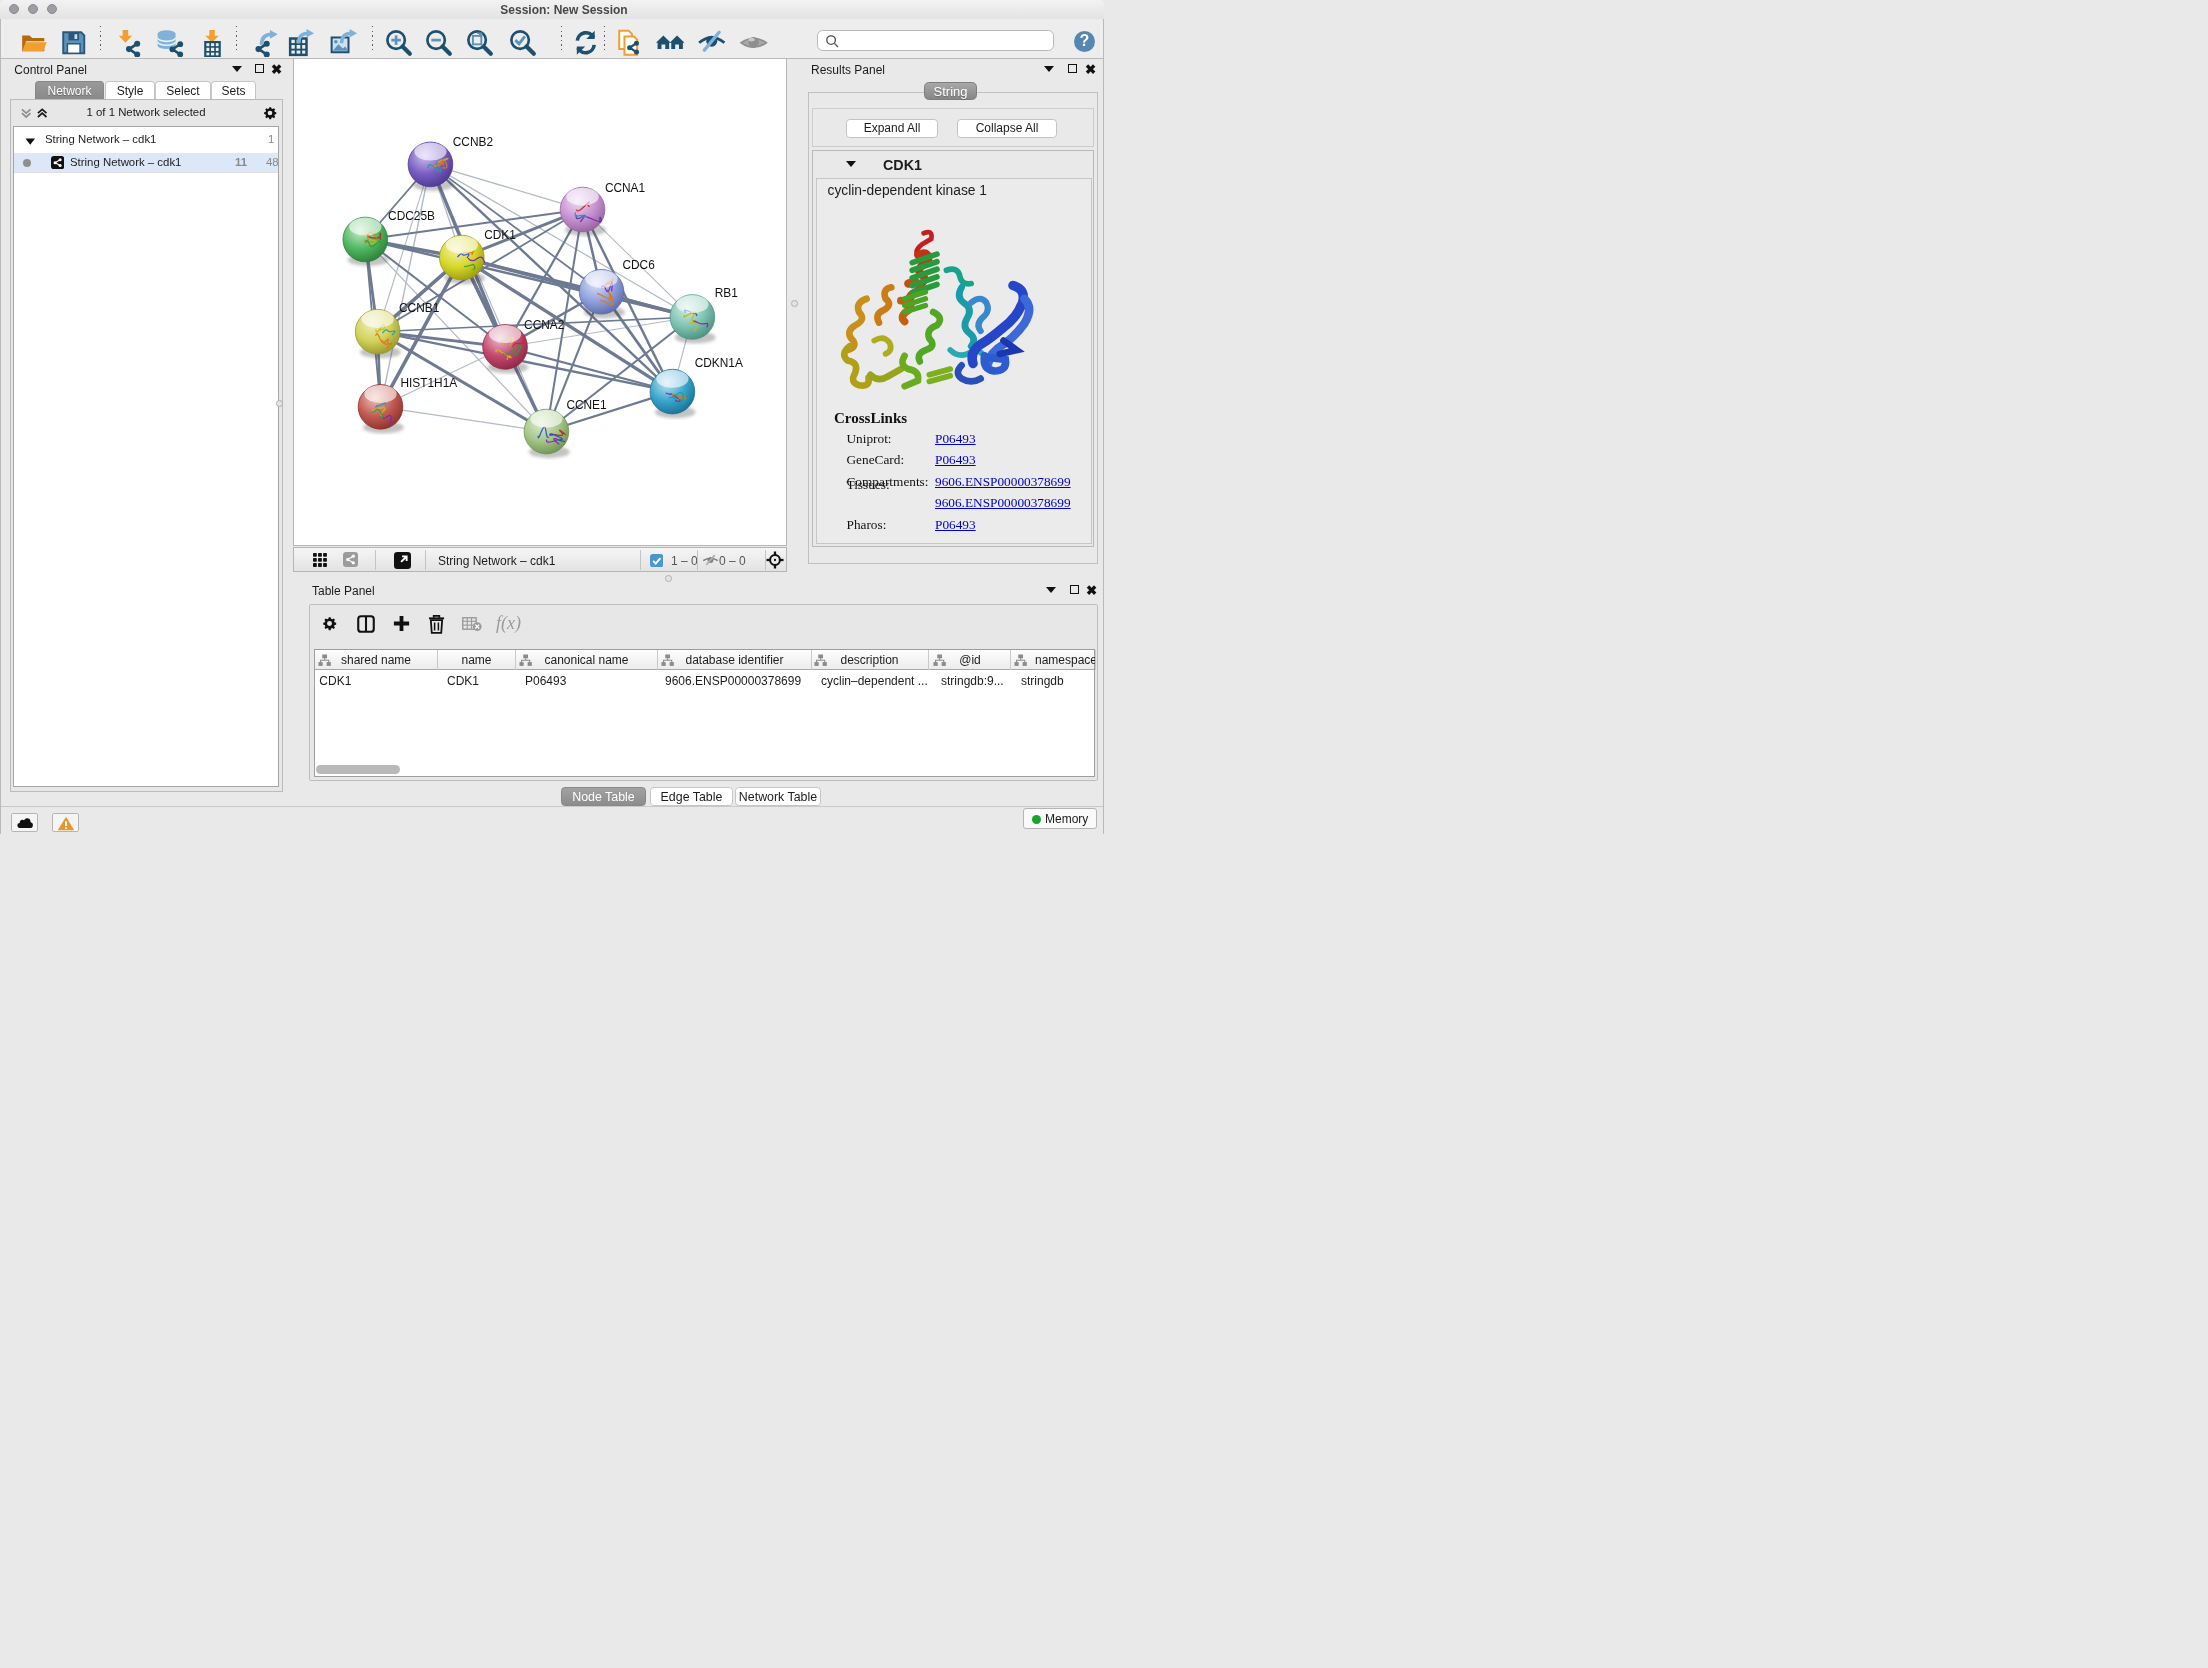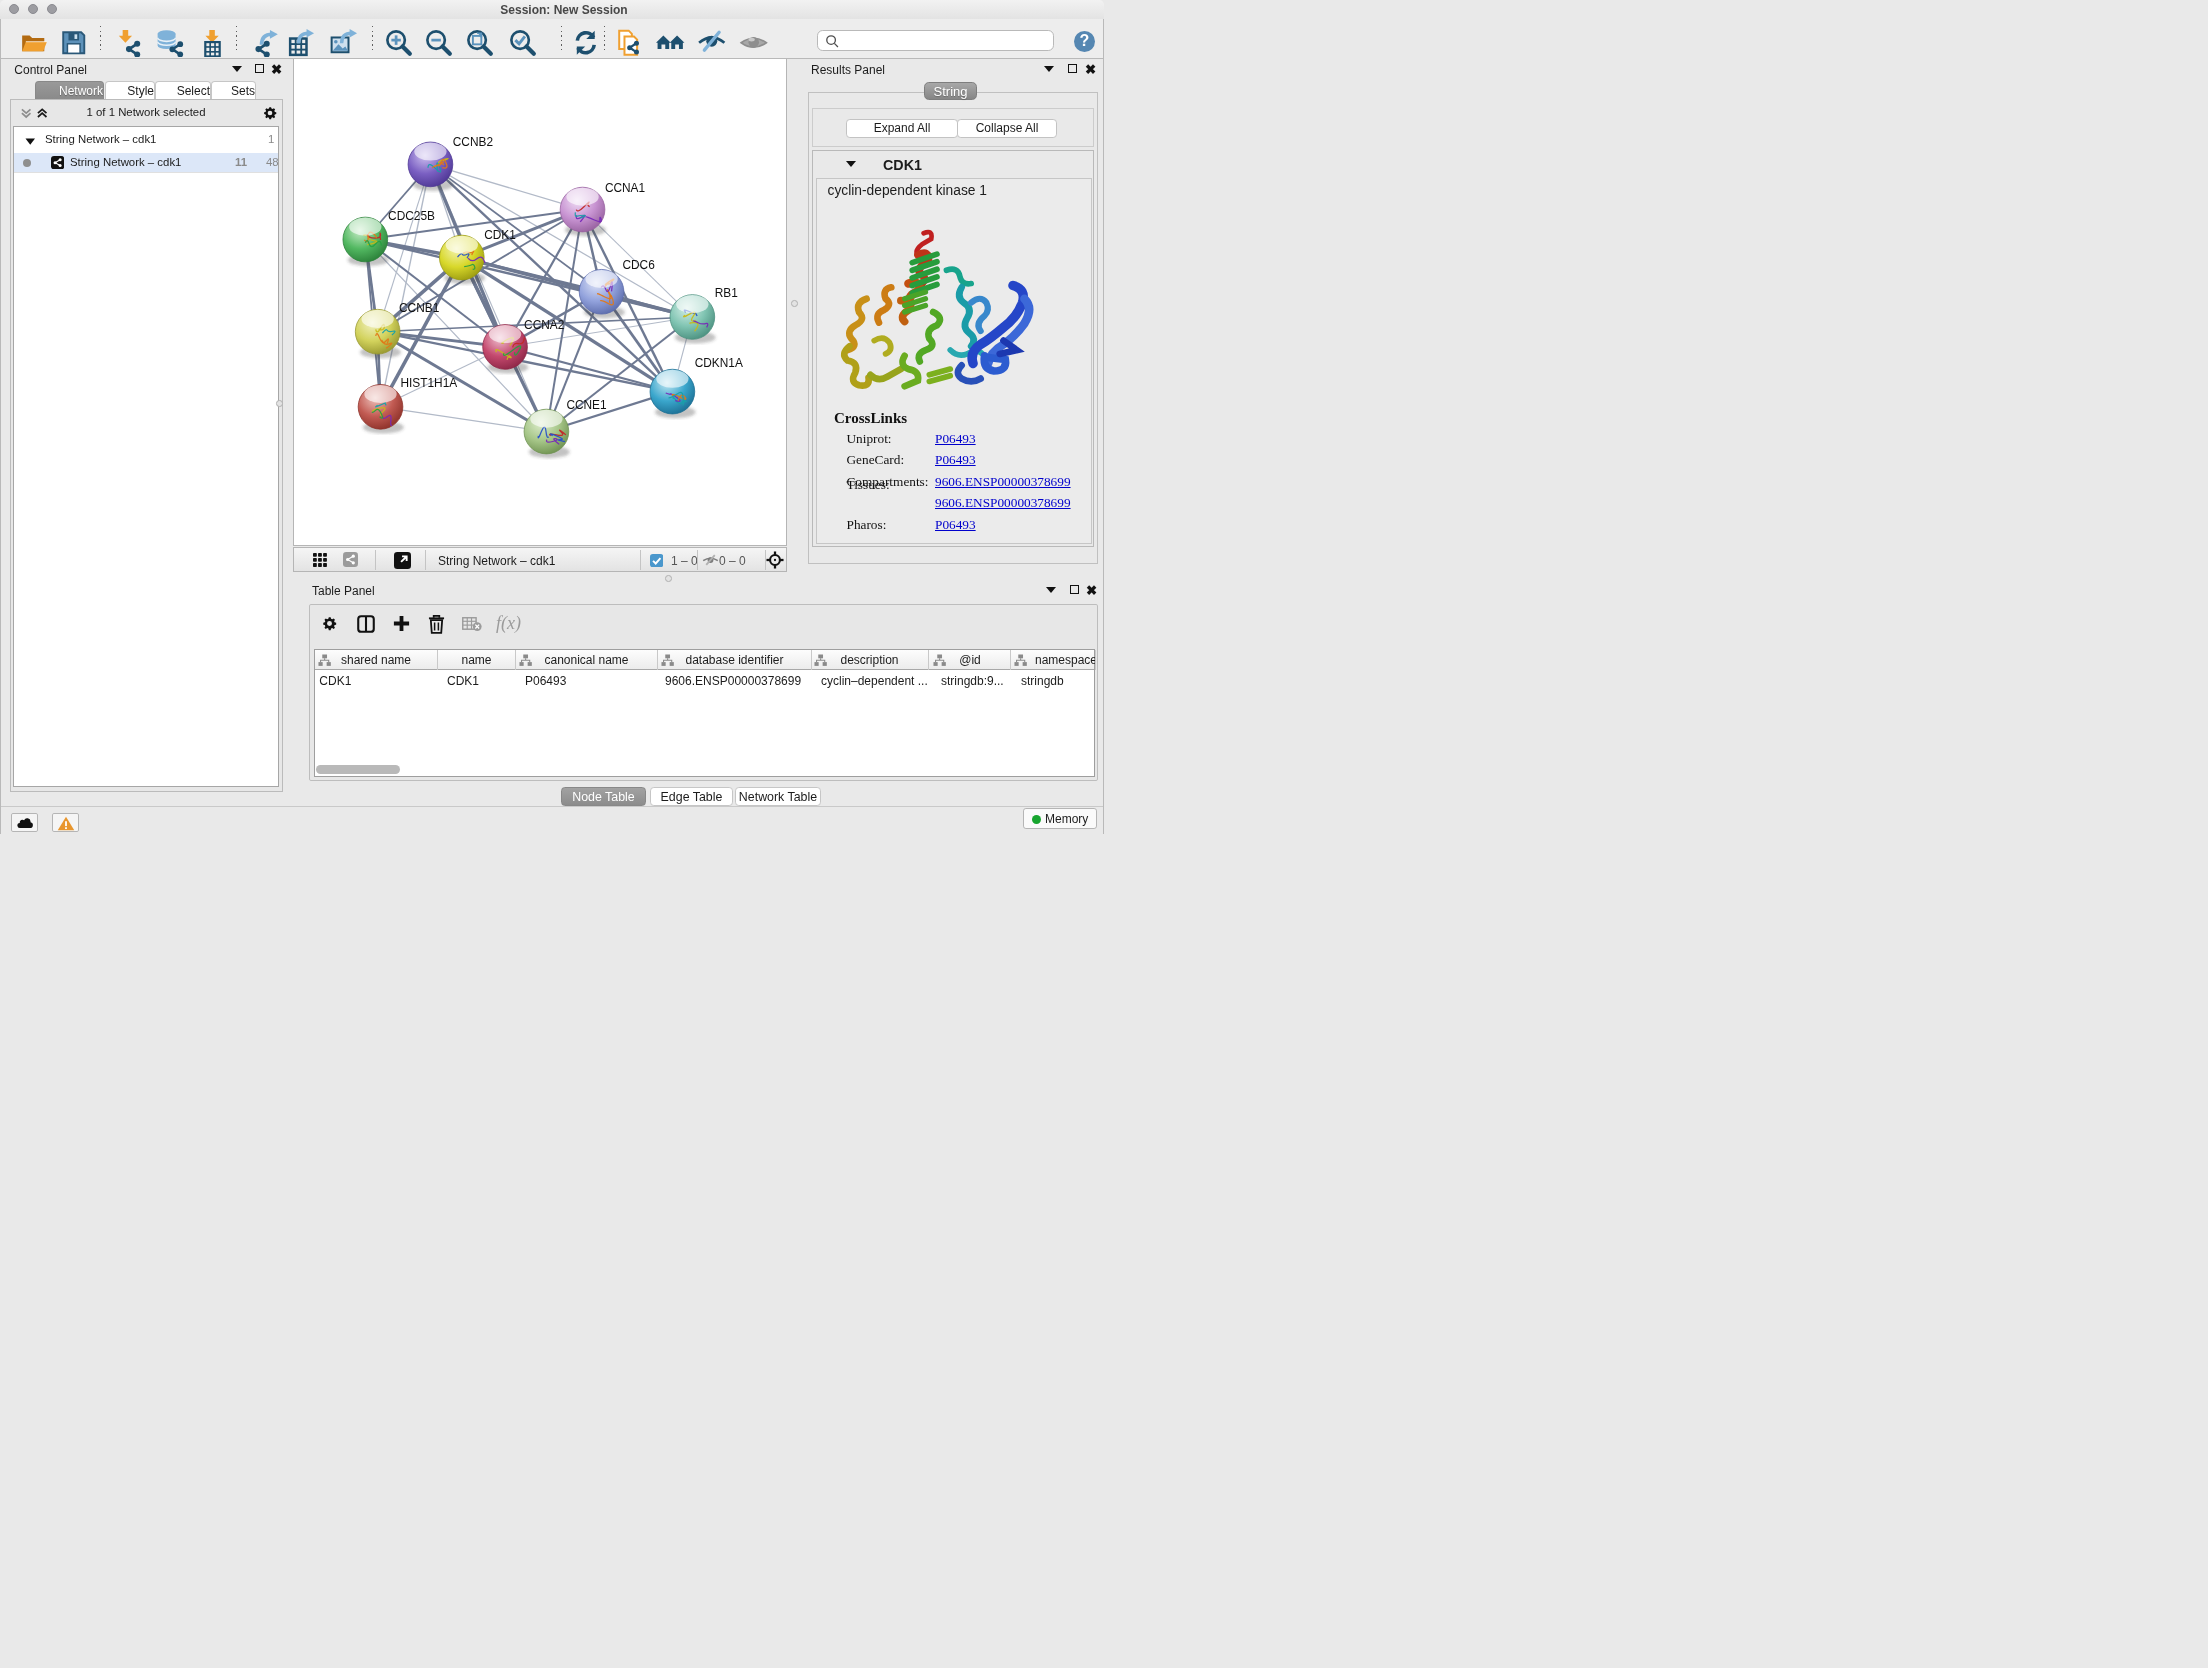--- a/index.html
+++ b/index.html
@@ -17,21 +17,21 @@
 .tbsep { position:absolute; top:6.7px; height:28.5px; width:1.4px; background-image:repeating-linear-gradient(#5f5f5f 0 1.4px, transparent 1.4px 4.6px); }
 .search { position:absolute; left:817px; top:11px; width:237px; height:21px;
   background:#fff; border:1px solid #b9b9b9; border-radius:5.7px; }
 .helpq { position:absolute; left:1074px; top:12px; width:21px; height:21px; border-radius:50%;
   background:#5587b2; color:#fff; font-weight:bold; font-size:16px; text-align:center; line-height:20px; }
 
 .cp-title { position:absolute; left:14.3px; top:63px; font-size:12px; }
 .pt-min { position:absolute; width:0; height:0; border-left:5.2px solid transparent; border-right:5.2px solid transparent; border-top:6.7px solid #111; }
 .pt-float { position:absolute; width:8.6px; height:8.6px; border:1.5px solid #111; }
 .pt-close { position:absolute; font-size:13.3px; font-weight:bold; color:#111; line-height:9.5px; }
-.tab { position:absolute; top:81px; height:18px; text-align:right; font-size:12px;
+.tab { position:absolute; top:81px; height:18px; text-align:center; font-size:12px;
   line-height:18px; background:#fff; border:1px solid #c6c6c6; border-bottom:none;
   border-radius:3.8px 3.8px 0 0; }
 .tab.sel { background:linear-gradient(#999999,#8a8a8a); color:#fff; border-color:#888;
   text-shadow:0 1px 1px rgba(0,0,0,.3); }
 .cp-box { position:absolute; left:9.5px; top:99px; width:273px; height:693px;
   border:1px solid #bbbbbb; background:#e7e7e7; }
 .cp-head { position:absolute; left:9.5px; top:99px; width:273px; height:27px; }
 .cp-list { position:absolute; left:13px; top:126px; width:266px; height:661px;
   background:#fff; border:1px solid #a6a6a6; }
 .row1 { position:absolute; left:0; top:0; width:100%; height:26px; }
@@ -538,21 +538,21 @@
 <div class="splitdot" style="left:791px; top:300px;"></div>
 <div class="splitdot" style="left:665px; top:575px;"></div>
 
 <div class="rp-title">Results Panel</div>
 <div class="pt-min" style="left:1044px; top:66px;"></div>
 <div class="pt-float" style="left:1068px; top:64px;"></div>
 <div class="pt-close" style="left:1085px; top:65px;">✖</div>
 <div class="rp-outer"></div>
 <div class="string-pill">String</div>
 <div class="rp-box1"></div>
-<div class="btn" style="left:846px; top:119px; width:112px; height:18.5px; line-height:17px;">Expand All</div>
+<div class="btn" style="left:846px; top:119px; width:92px; height:18.5px; line-height:17px;">Expand All</div>
 <div class="btn" style="left:957px; top:119px; width:100px; height:18.5px; line-height:17px;">Collapse All</div>
 <div class="rp-box2"></div>
 <div class="pt-min" style="left:846px; top:161px;"></div>
 <div style="position:absolute;left:883px;top:157px;font-size:14.3px;font-weight:bold;">CDK1</div>
 <div class="rp-inner">
   <div style="position:absolute;left:10.5px;top:3.8px;font-size:13.8px;">cyclin-dependent kinase 1</div>
   <svg width="276" height="365" viewBox="0 0 290 384" style="position:absolute;left:0;top:0;">
 <g fill="none" stroke-linecap="round">
 <path d="M112 57 q10 -4 8 6 l-10 6 q-8 6 -4 12" stroke="#c02020" stroke-width="5"></path>
 <path d="M106 80 q12 -6 11 6 q-12 6 -9 14 q10 4 0 12" stroke="#c03418" stroke-width="8"></path>

